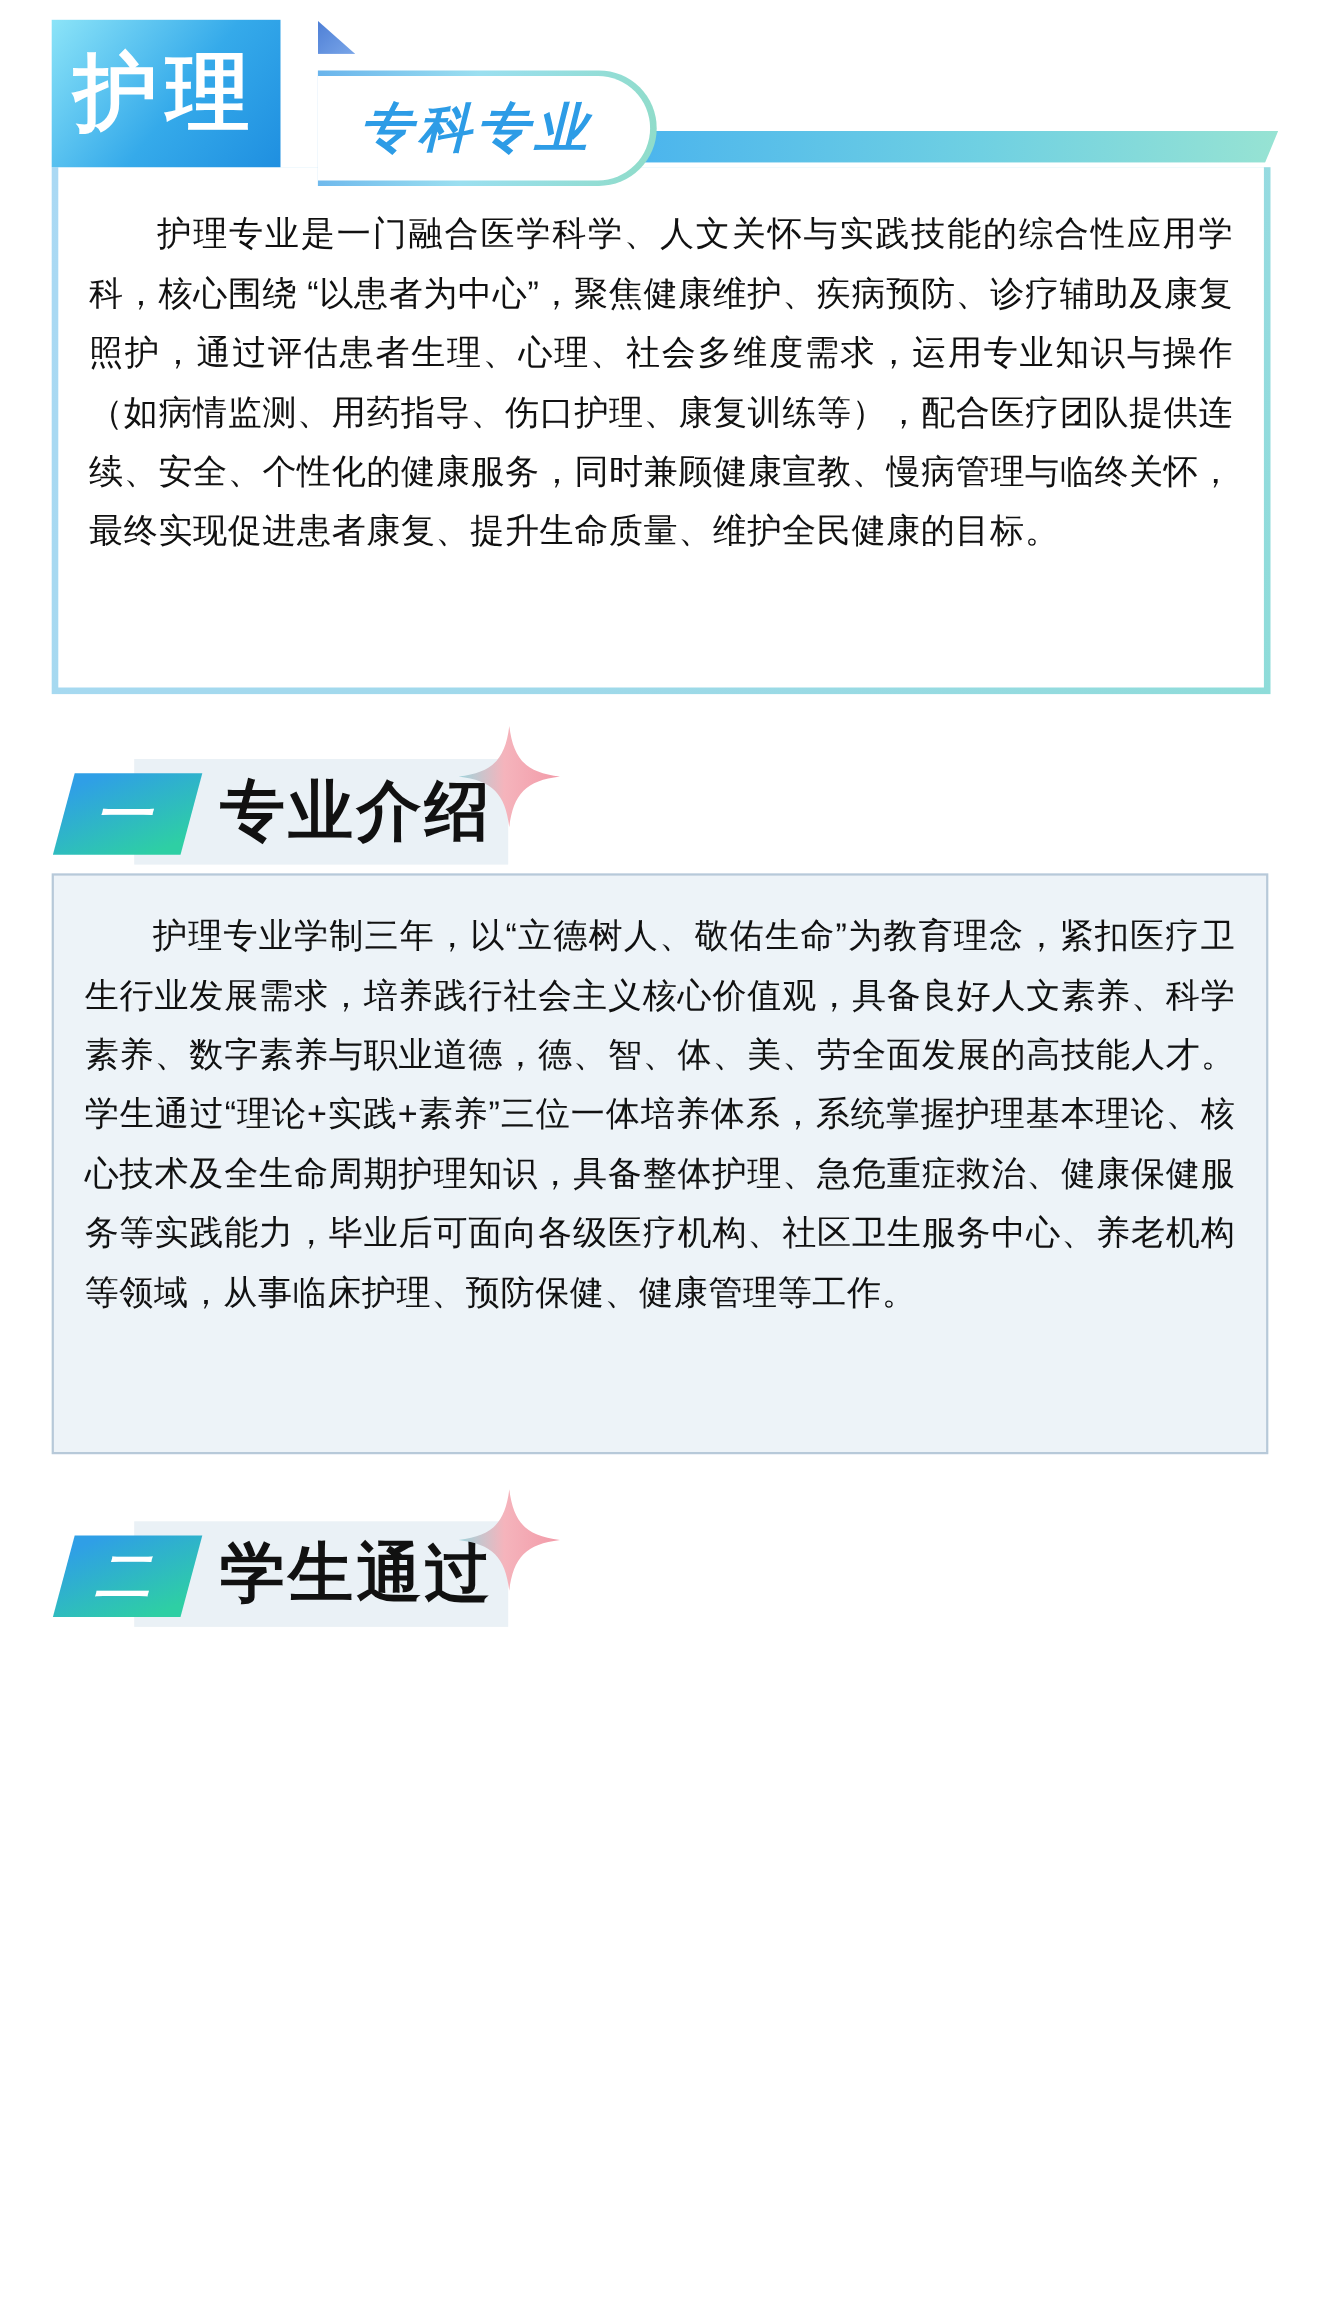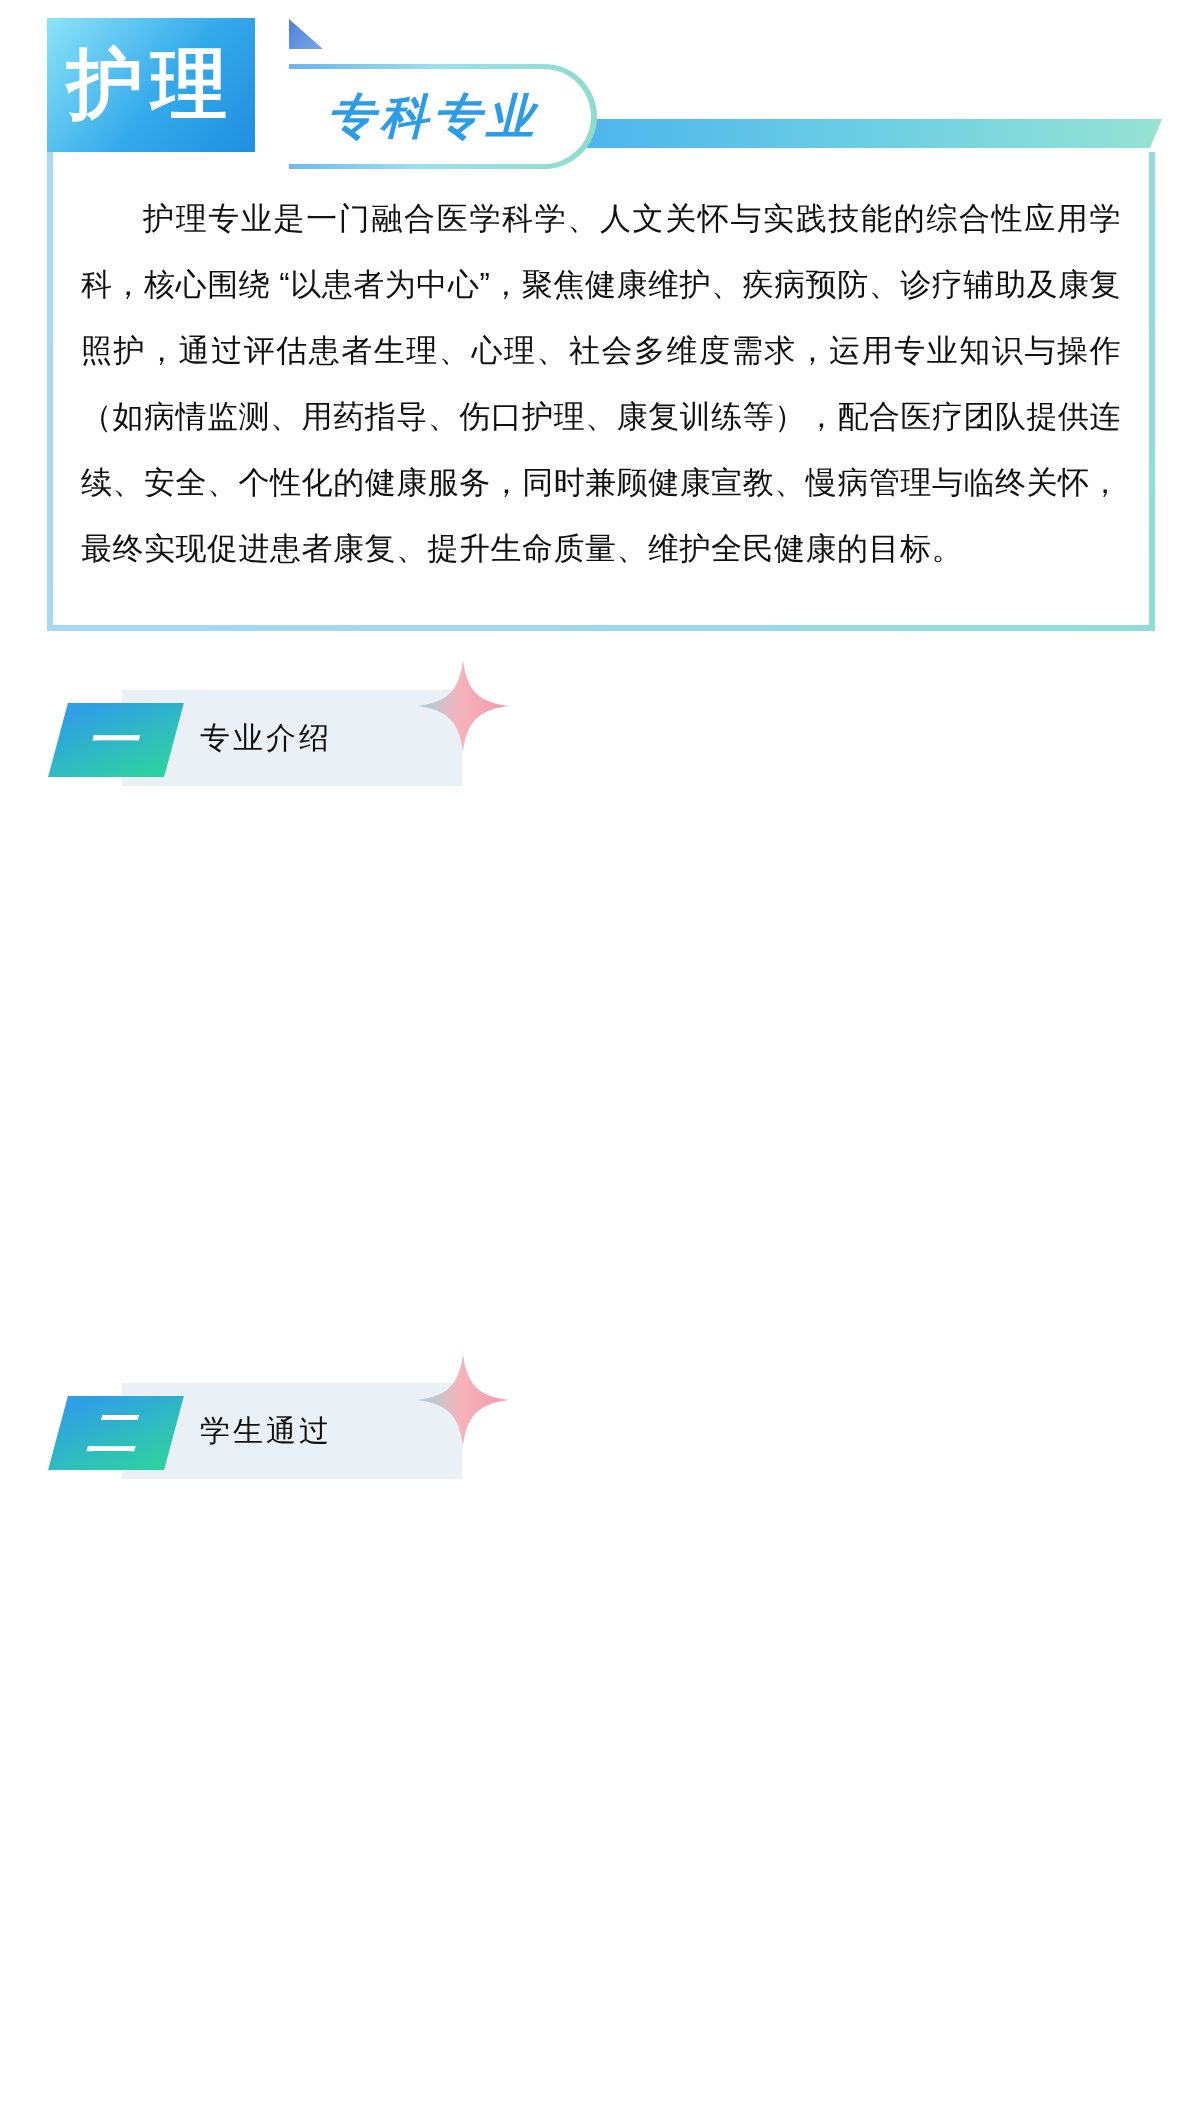--- a/index.html
+++ b/index.html
@@ -50,21 +50,21 @@
     position:absolute;left:47px;top:152px;width:1108px;height:479px;
     background:linear-gradient(120deg,var(--border-blue) 0%,#9fd9ea 55%,var(--border-teal) 100%);
     padding:0 6px 6px 6px;box-sizing:border-box;
   }
   .intro-box{
     width:100%;height:100%;background:#ffffff;box-sizing:border-box;
     padding:34px 28px 0 28px;
   }
   .body-text{
     margin:0;color:var(--text-color);
-    font-size:31px;line-height:66px;
+    font-size:31px;line-height:54px;
     text-align:justify;text-indent:2em;
     letter-spacing:0.5px;
   }
   
   .sec-bar{
     position:absolute;left:122px;width:340px;height:96px;
     background:var(--bar-bg);
   }
   .sec-bar-1{top:690px;}
   .sec-bar-2{top:1383px;}
@@ -74,21 +74,21 @@
     transform:skewX(-15deg);
     display:flex;align-items:center;justify-content:center;
     color:#ffffff;font-size:50px;font-weight:800;
     z-index:2;
   }
   .sec-badge-1{top:703px;}
   .sec-badge-2{top:1396px;}
   .sec-title{
     position:absolute;left:200px;width:260px;height:96px;
     display:flex;align-items:center;
-    color:#111111;font-size:30px;font-weight:400;letter-spacing:3px;
+    color:#111111;font-size:59px;font-weight:700;letter-spacing:3px;
     z-index:2;
   }
   .sec-title-1{top:690px;}
   .sec-title-2{top:1383px;}
   .sparkle{position:absolute;width:96px;height:96px;z-index:3;}
   .sparkle-1{left:415px;top:658px;}
   .sparkle-2{left:415px;top:1352px;}
   
   .panel{
     position:absolute;left:47px;width:1106px;
@@ -129,20 +129,23 @@
         <linearGradient id="sparkGrad1" x1="0" y1="0.5" x2="1" y2="0.5">
           <stop offset="0" style="stop-color:var(--star-teal)"></stop>
           <stop offset="0.45" style="stop-color:var(--star-pink-light)"></stop>
           <stop offset="1" style="stop-color:var(--star-pink)"></stop>
         </linearGradient>
       </defs>
       <path d="M50 2 C54 34 66 46 98 50 C66 54 54 66 50 98 C46 66 34 54 2 50 C34 46 46 34 50 2 Z" fill="url(#sparkGrad1)"></path>
     </svg>
   </div>
 
+  <div class="panel panel-1">
+    <p class="body-text">护理专业学制三年，以“立德树人、敬佑生命”为教育理念，紧扣医疗卫生行业发展需求，培养践行社会主义核心价值观，具备良好人文素养、科学素养、数字素养与职业道德，德、智、体、美、劳全面发展的高技能人才。学生通过“理论+实践+素养”三位一体培养体系，系统掌握护理基本理论、核心技术及全生命周期护理知识，具备整体护理、急危重症救治、健康保健服务等实践能力，毕业后可面向各级医疗机构、社区卫生服务中心、养老机构等领域，从事临床护理、预防保健、健康管理等工作。</p>
+  </div>
 
   <div>
     <div class="sec-bar sec-bar-2"></div>
     <div class="sec-badge sec-badge-2">二</div>
     <div class="sec-title sec-title-2">学生通过</div>
     <svg class="sparkle sparkle-2" viewBox="0 0 100 100">
       <defs>
         <linearGradient id="sparkGrad2" x1="0" y1="0.5" x2="1" y2="0.5">
           <stop offset="0" style="stop-color:var(--star-teal)"></stop>
           <stop offset="0.45" style="stop-color:var(--star-pink-light)"></stop>

